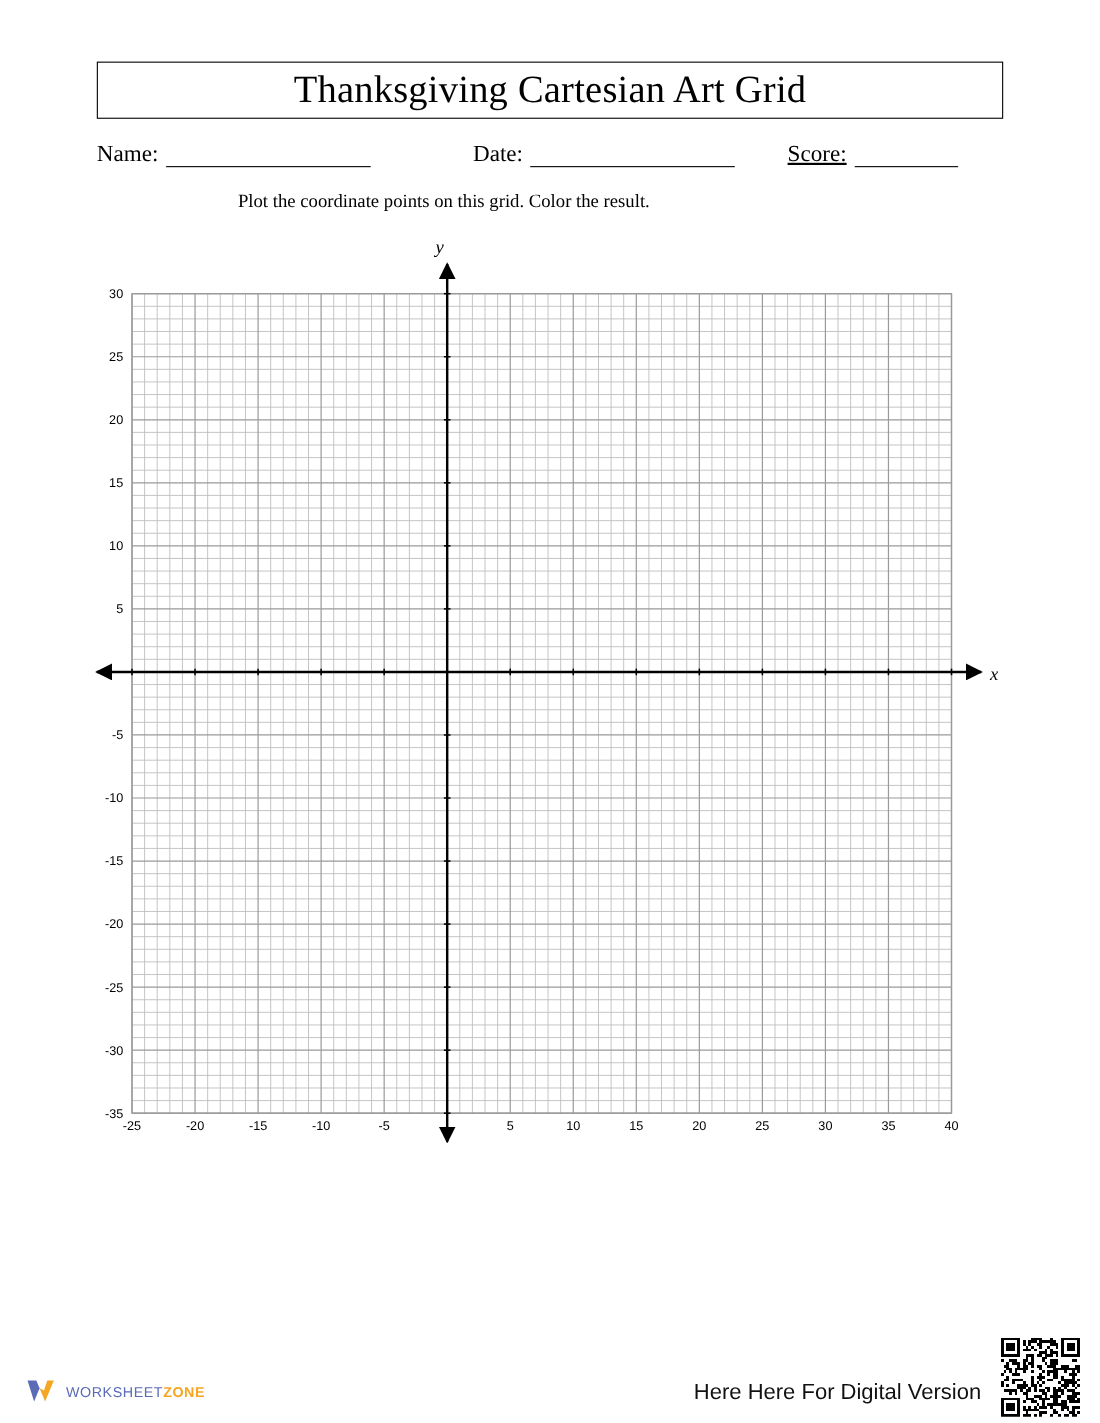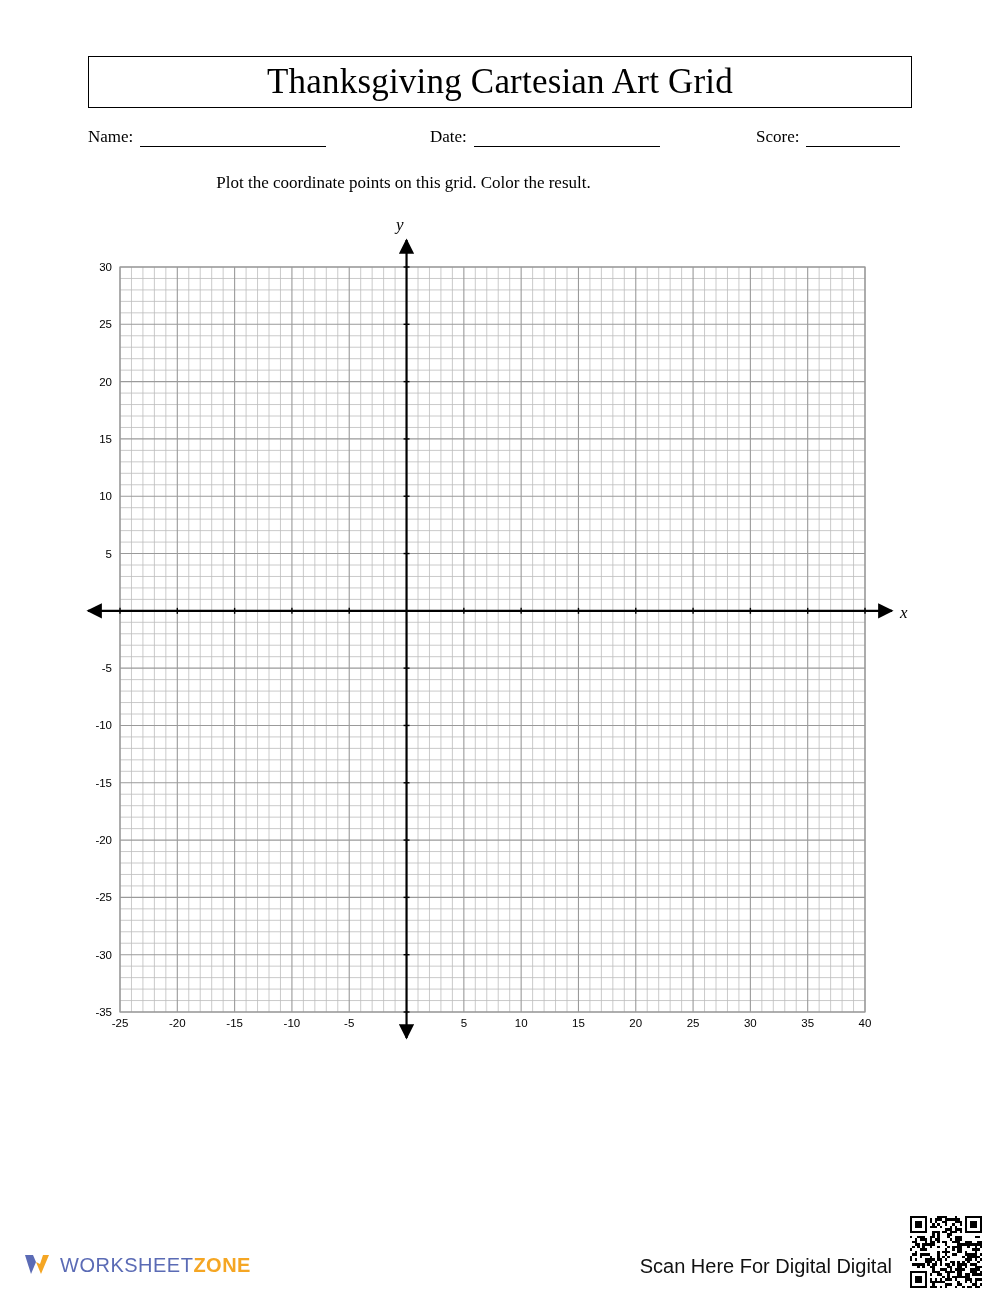--- a/index.html
+++ b/index.html
@@ -39,32 +39,32 @@
     position: absolute;
     top: 127px;
     left: 88px;
     width: 824px;
     height: 28px;
   }
   .field {
     position: absolute;
     display: flex;
     align-items: flex-end;
-    font-size: 17px;
+    font-size: 21px;
   }
   .field .lbl { white-space: nowrap; }
   .field .rule {
     display: inline-block;
     border-bottom: 1.5px solid #000;
     height: 17px;
     margin-left: 7px;
   }
   .f-name  { left: 0px;   }
   .f-date  { left: 342px; }
-  .f-score { left: 668px; }
+  .f-score { left: 628px; text-decoration: underline; }
   .f-name  .rule { width: 186px; }
   .f-date  .rule { width: 186px; }
   .f-score .rule { width: 94px;  }
 
   
   .instruction {
     position: absolute;
     top: 173px;
     left: 0;
     width: 807px;
@@ -111,21 +111,21 @@
     bottom: 14px;
     display: flex;
     align-items: center;
     font-family: "Liberation Sans", sans-serif;
   }
   .brand-mark {
     width: 30px; height: 30px;
     margin-right: 8px;
   }
   .brand-text {
-    font-size: 20px;
+    font-size: 13px;
     letter-spacing: 0.5px;
   }
   .brand-text .w1 { color: #5b6bb5; font-weight: 400; }
   .brand-text .w2 { color: #f5a623; font-weight: 700; }
   .scan-text {
     position: absolute;
     right: 108px;
     bottom: 16px;
     font-family: "Liberation Sans", sans-serif;
     font-size: 20px;
@@ -371,21 +371,21 @@
 <div class="footer">
   <div class="brand">
     <svg class="brand-mark" viewBox="0 0 30 30">
       <path d="M3 5 L9 24 L14 12 L11 5 Z" fill="#5b6bb5"></path>
       <path d="M14 12 L19 24 L27 5 L21 5 L18 14 Z" fill="#f5a623"></path>
     </svg>
     <div class="brand-text">
       <span class="w1">WORKSHEET</span><span class="w2">ZONE</span>
     </div>
   </div>
-  <div class="scan-text">Scan Here For Digital Digital</div>
+  <div class="scan-text">Here Here For Digital Version</div>
   <svg class="qr" viewBox="0 0 29 29" shape-rendering="crispEdges">
     <rect width="29" height="29" fill="#fff"></rect>
     <g fill="#000" id="qr-cells">
         <rect x="0" y="0" width="1" height="1"></rect>
         <rect x="1" y="0" width="1" height="1"></rect>
         <rect x="2" y="0" width="1" height="1"></rect>
         <rect x="3" y="0" width="1" height="1"></rect>
         <rect x="4" y="0" width="1" height="1"></rect>
         <rect x="5" y="0" width="1" height="1"></rect>
         <rect x="6" y="0" width="1" height="1"></rect>

